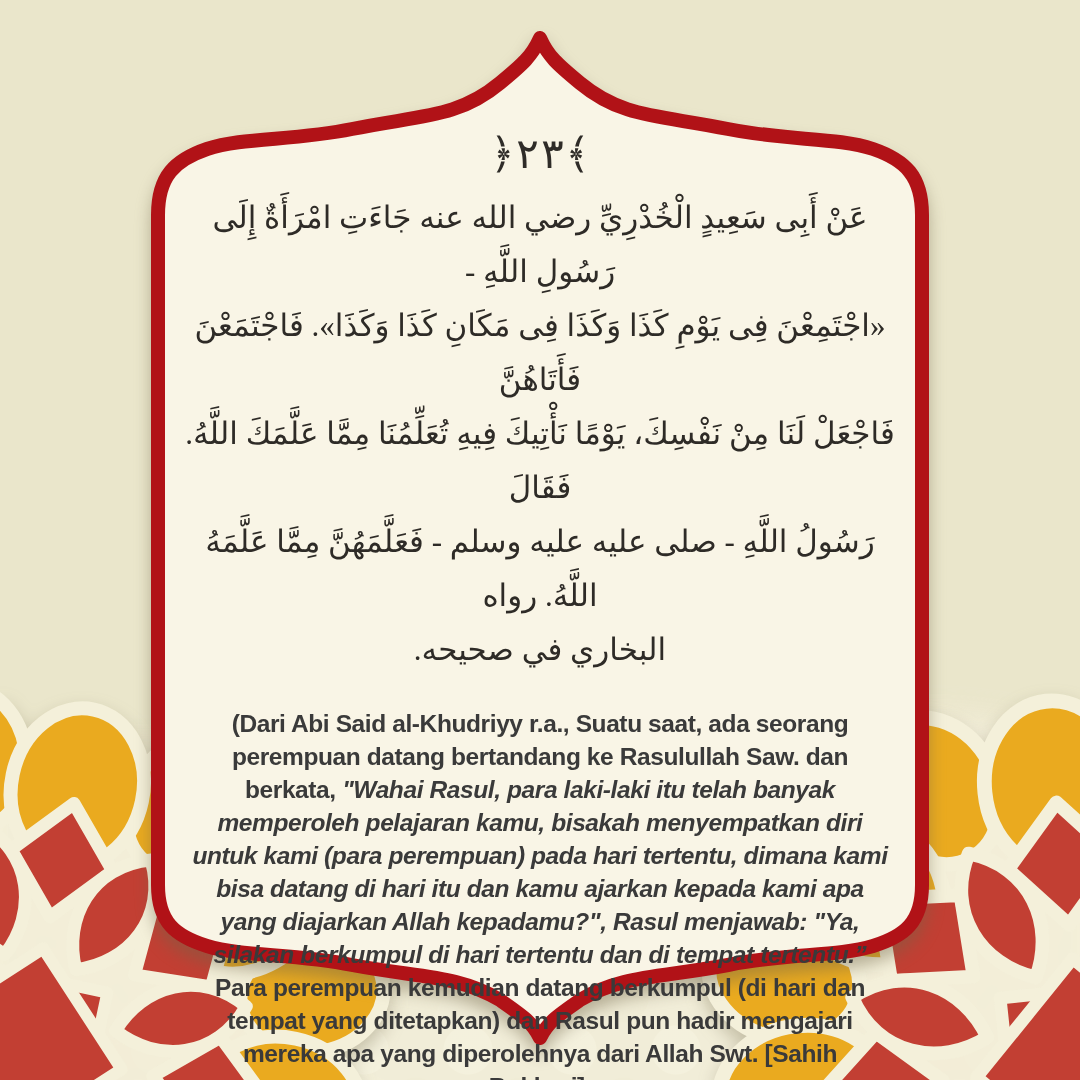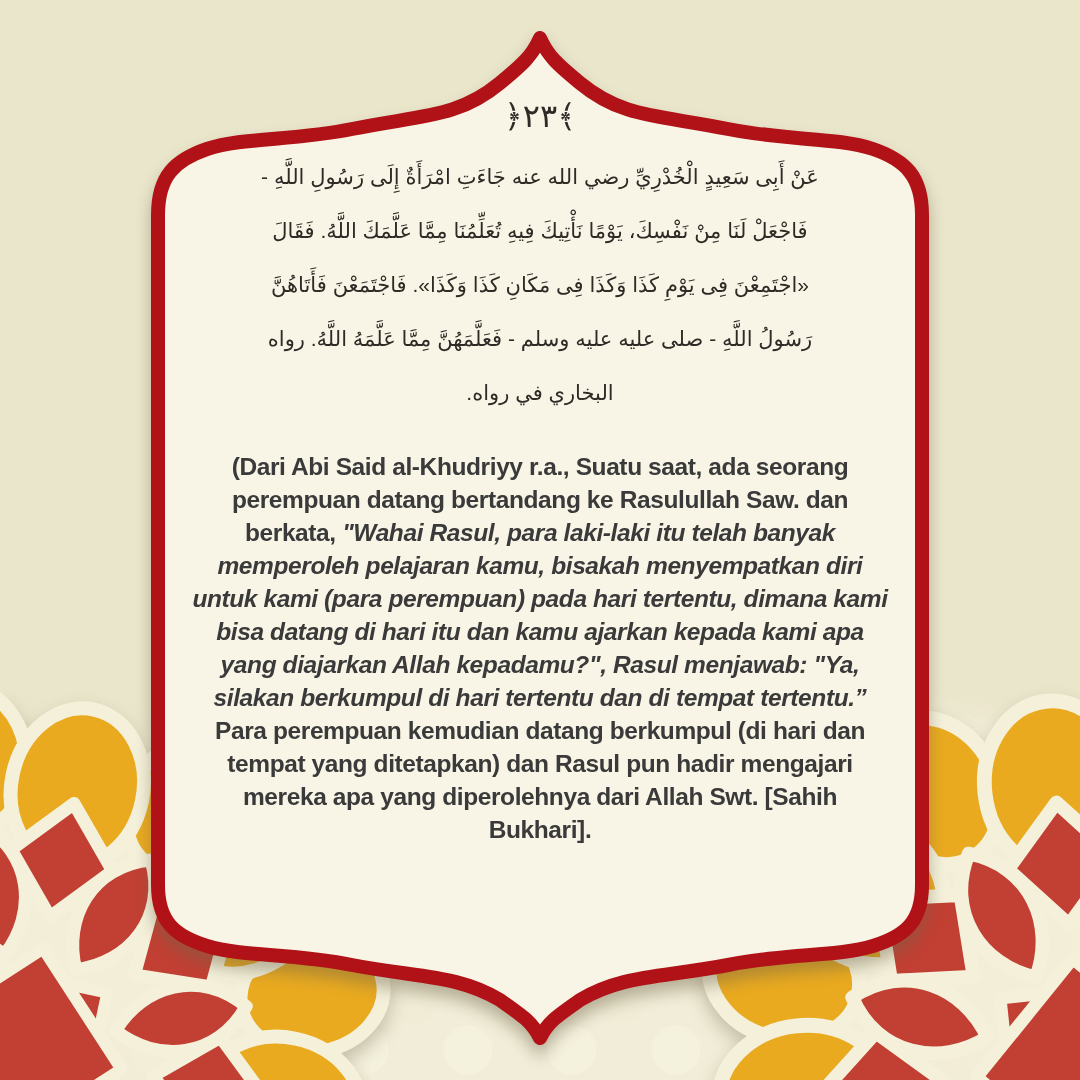--- a/index.html
+++ b/index.html
@@ -26,27 +26,27 @@
     filter:drop-shadow(0 9px 9px rgba(110,100,70,.35));}
   
   .frame-svg{position:absolute;left:0;top:0;width:1080px;height:1080px;z-index:4;
     filter:drop-shadow(0 10px 8px rgba(110,100,70,.45));}
   
   .content{
     position:absolute;left:170px;top:96px;width:740px;z-index:5;
     text-align:center;color:#33302c;
   }
   .number-badge{
-    font-family:Liberation Serif, serif;
-    font-size:32px;line-height:40px;color:#2f2c28;margin-bottom:14px;
+    font-family:Liberation Mono, monospace;
+    font-size:42px;line-height:40px;color:#2f2c28;margin-bottom:14px;margin-top:41px;
   }
   .arabic-block{
     direction:rtl;
-    font-family:Liberation Sans, sans-serif;
-    font-size:21px;line-height:54px;color:#2e2b27;
+    font-family:Liberation Serif, serif;
+    font-size:31px;line-height:54px;color:#2e2b27;
   }
   .arabic-line{padding:0 6px;}
   .translation{
     margin:30px auto 0;width:700px;
     font-size:24.5px;line-height:33px;font-weight:600;letter-spacing:-0.4px;
     color:#3a3a3a;
   }
   .translation .quote{font-style:italic;}
 </style>
 </head>
@@ -149,20 +149,20 @@
            C 837 137 787 141 728 129
            C 659 115 622 118 580 83
            C 557 64 548 56 540 38 Z" fill="#f9f5e6" stroke="#b11217" stroke-width="14" stroke-linejoin="round"></path>
 </svg>
 
 <div class="content">
   <div class="number-badge">﴿٢٣﴾</div>
 
   <div class="arabic-block">
     <div class="arabic-line">عَنْ أَبِى سَعِيدٍ الْخُدْرِيِّ رضي الله عنه جَاءَتِ امْرَأَةٌ إِلَى رَسُولِ اللَّهِ -</div>
+    <div class="arabic-line">«اجْتَمِعْنَ فِى يَوْمِ كَذَا وَكَذَا فِى مَكَانِ كَذَا وَكَذَا». فَاجْتَمَعْنَ فَأَتَاهُنَّ</div>
     <div class="arabic-line">فَاجْعَلْ لَنَا مِنْ نَفْسِكَ، يَوْمًا نَأْتِيكَ فِيهِ تُعَلِّمُنَا مِمَّا عَلَّمَكَ اللَّهُ. فَقَالَ</div>
-    <div class="arabic-line">«اجْتَمِعْنَ فِى يَوْمِ كَذَا وَكَذَا فِى مَكَانِ كَذَا وَكَذَا». فَاجْتَمَعْنَ فَأَتَاهُنَّ</div>
     <div class="arabic-line">رَسُولُ اللَّهِ - صلى عليه عليه وسلم - فَعَلَّمَهُنَّ مِمَّا عَلَّمَهُ اللَّهُ. رواه</div>
-    <div class="arabic-line">البخاري في رواه.</div>
+    <div class="arabic-line">البخاري في صحيحه.</div>
   </div>
 
   <p class="translation"><span>(Dari Abi Said al-Khudriyy r.a., Suatu saat, ada seorang perempuan datang bertandang ke Rasulullah Saw. dan berkata, </span><span class="quote">"Wahai Rasul, para laki-laki itu telah banyak memperoleh pelajaran kamu, bisakah menyempatkan diri untuk kami (para perempuan) pada hari tertentu, dimana kami bisa datang di hari itu dan kamu ajarkan kepada kami apa yang diajarkan Allah kepadamu?", Rasul menjawab: "Ya, silakan berkumpul di hari tertentu dan di tempat tertentu.” </span><span>Para perempuan kemudian datang berkumpul (di hari dan tempat yang ditetapkan) dan Rasul pun hadir mengajari mereka apa yang diperolehnya dari Allah Swt. [Sahih Bukhari].</span></p>
 </div>
 
 </body></html>

